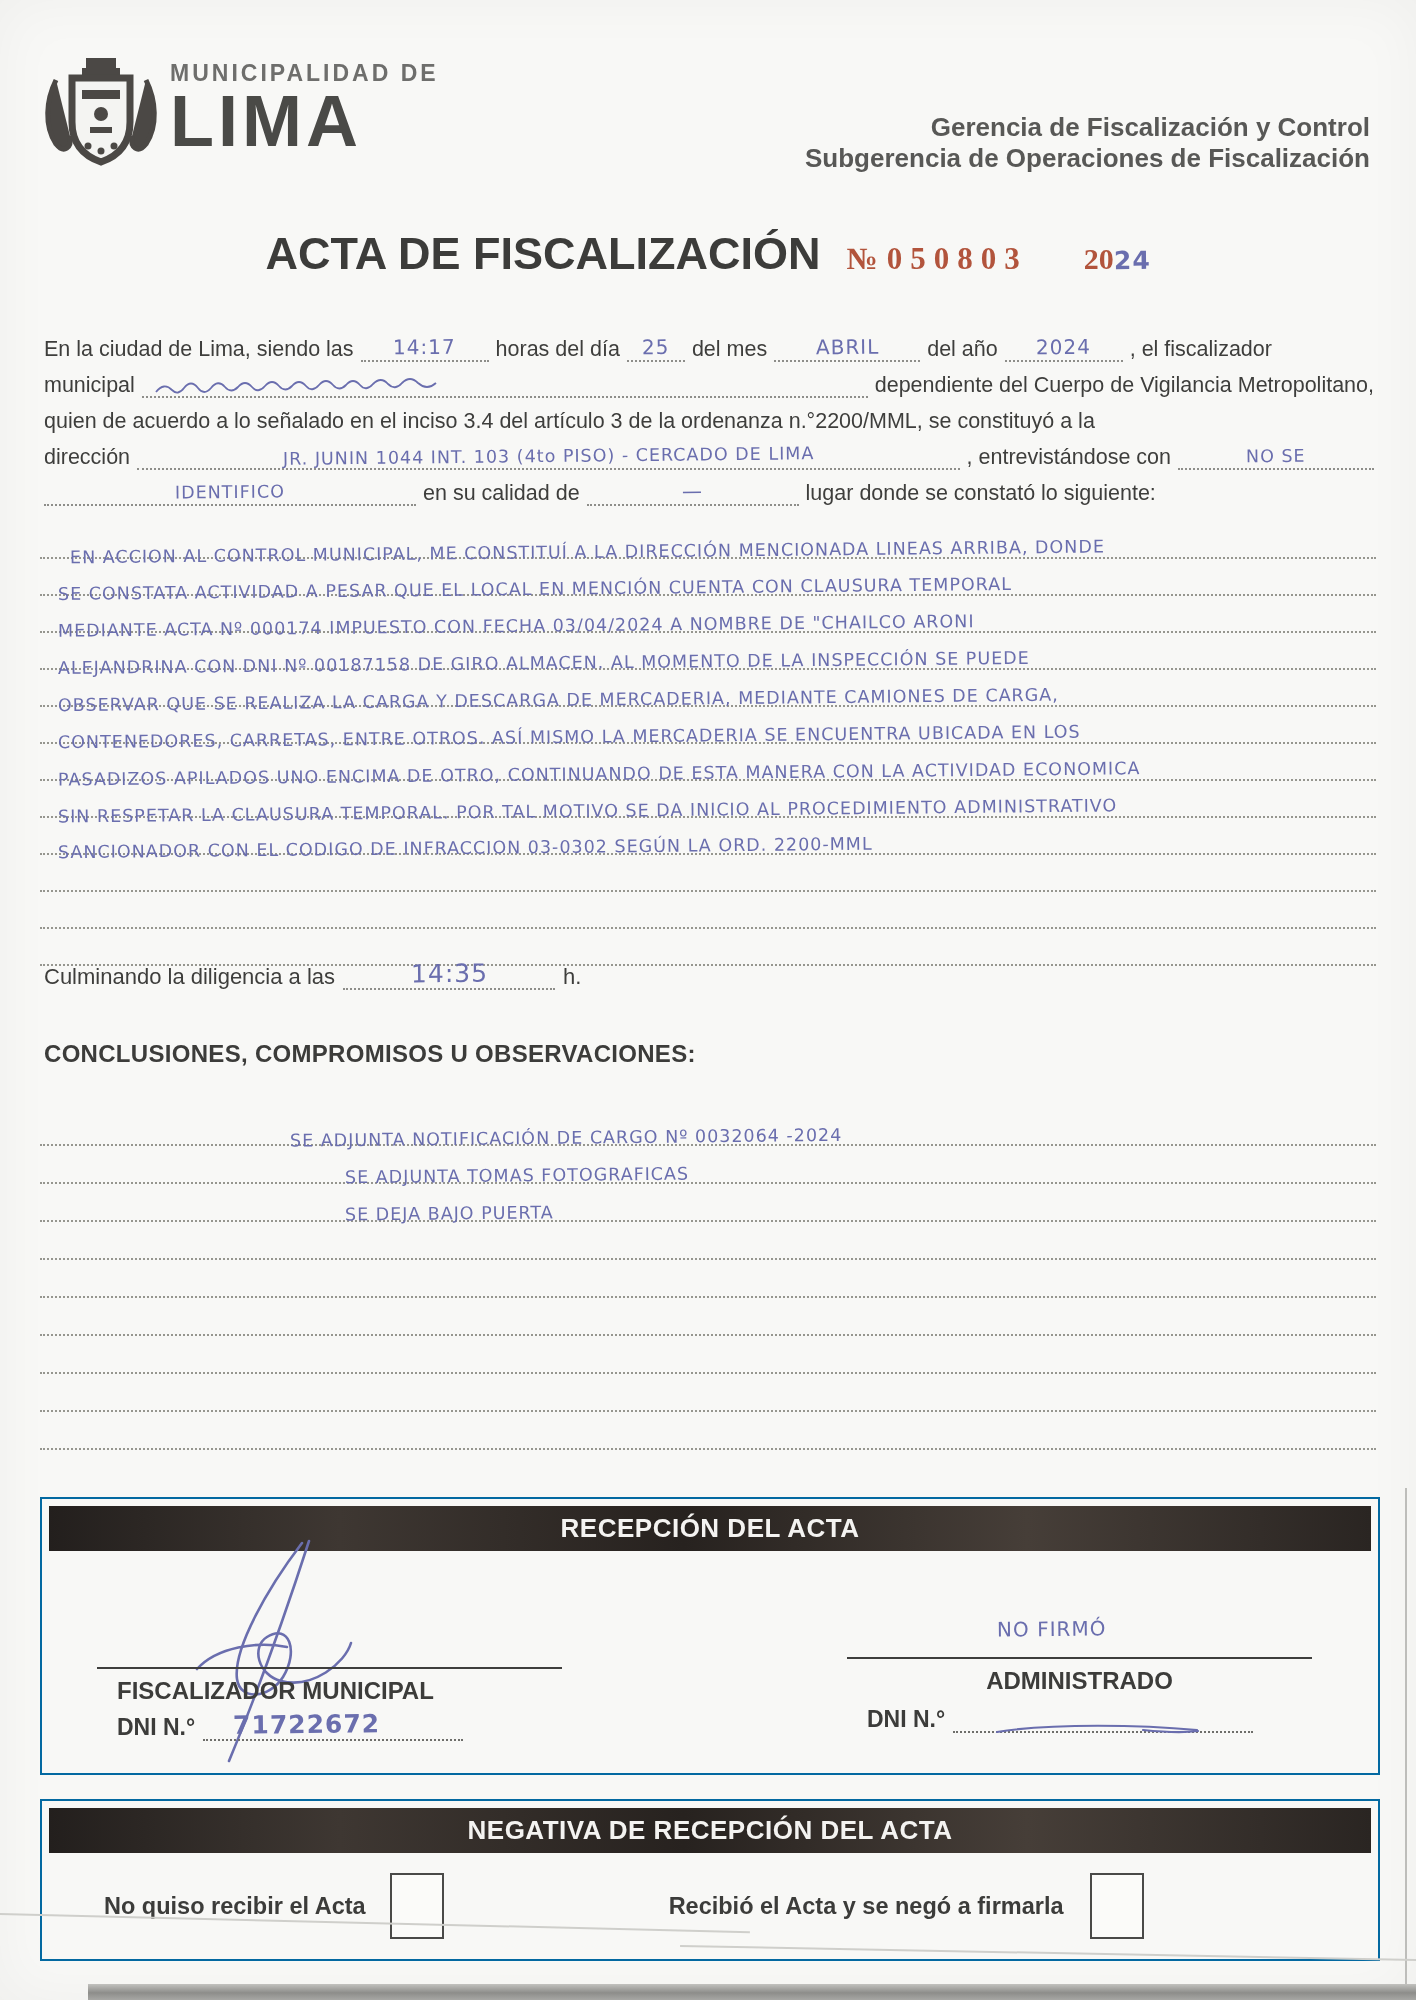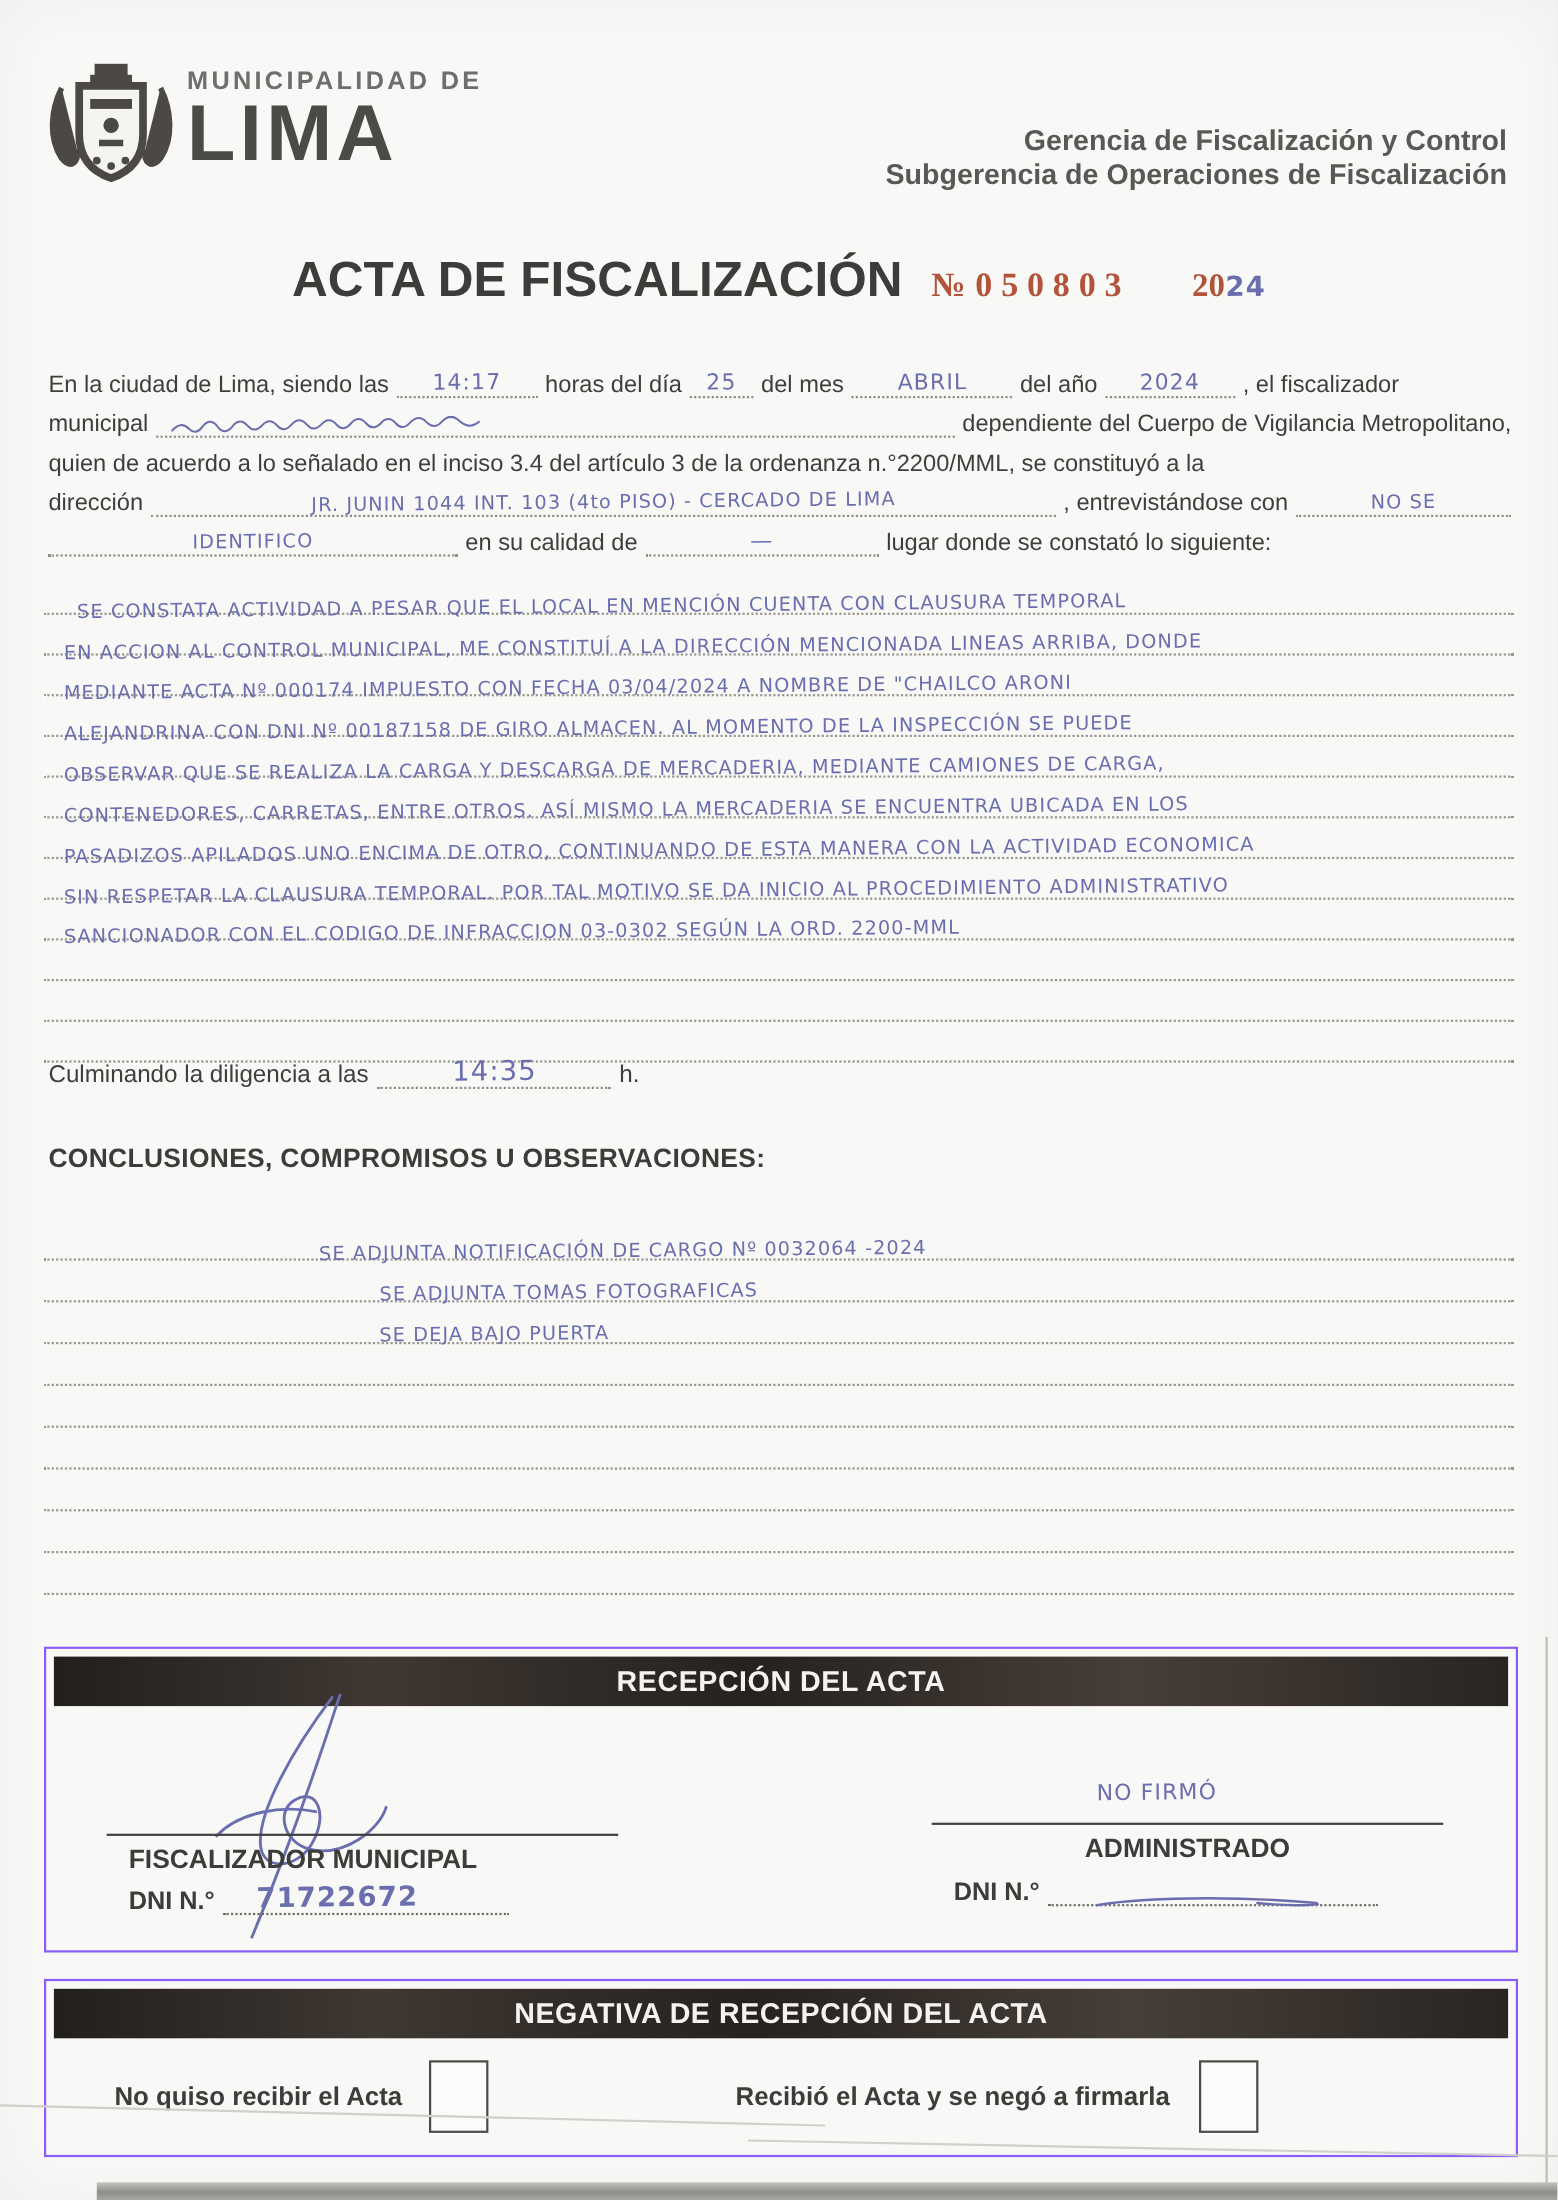--- a/index.html
+++ b/index.html
@@ -50,21 +50,21 @@
   .rules-concl .rule:nth-child(1) .hand{padding-left:250px;}
   .rules-concl .rule:nth-child(2) .hand{padding-left:305px;}
   .rules-concl .rule:nth-child(3) .hand{padding-left:305px;}
 
   
   .closing{position:absolute;top:952px;left:44px;display:flex;align-items:flex-end;gap:8px;
            color:#3e3e3c;font-size:22px;height:38px;}
   .concl-h{position:absolute;top:1040px;left:44px;color:#3c3c3a;font-size:24px;font-weight:700;letter-spacing:.3px;}
 
   
-  .secbox{position:absolute;left:40px;width:1336px;border:2px solid #8b5cf6;background:transparent;}
+  .secbox{position:absolute;left:40px;width:1336px;border:2px solid #0369a1;background:transparent;}
   .sec-reception{top:1497px;height:274px;}
   .sec-negative{top:1799px;height:158px;}
   .barhead{margin:7px;height:45px;display:flex;align-items:center;justify-content:center;
            background:linear-gradient(90deg,#231f1d 0%,#3e3732 22%,#27221f 48%,#463e38 74%,#2a2522 100%);}
   .barhead span{color:#f4f3f1;font-size:26px;font-weight:700;letter-spacing:.5px;}
 
   .sigline{position:absolute;border-top:2.5px solid #3f3f3d;}
   .line-left{left:55px;top:168px;width:465px;}
   .line-right{left:805px;top:158px;width:465px;}
   .role{position:absolute;font-size:24px;font-weight:700;color:#3c3c3a;}
@@ -167,24 +167,24 @@
     <div class="pline">
       <span class="blank w380"><span class="hand hand-sm">IDENTIFICO</span></span>
       <span>en su calidad de</span>
       <span class="blank w215"><span class="hand hand-md">—</span></span>
       <span>lugar donde se constató lo siguiente:</span>
     </div>
   </div>
 
   <div class="rules rules-body">
     <div class="rule">
+        <span class="hand hand-sm">EN ACCION AL CONTROL MUNICIPAL, ME CONSTITUÍ A LA DIRECCIÓN MENCIONADA LINEAS ARRIBA, DONDE</span>
+      </div>
+    <div class="rule">
         <span class="hand hand-sm">SE CONSTATA ACTIVIDAD A PESAR QUE EL LOCAL EN MENCIÓN CUENTA CON CLAUSURA TEMPORAL</span>
-      </div>
-    <div class="rule">
-        <span class="hand hand-sm">EN ACCION AL CONTROL MUNICIPAL, ME CONSTITUÍ A LA DIRECCIÓN MENCIONADA LINEAS ARRIBA, DONDE</span>
       </div>
     <div class="rule">
         <span class="hand hand-sm">MEDIANTE ACTA Nº 000174 IMPUESTO CON FECHA 03/04/2024 A NOMBRE DE "CHAILCO ARONI</span>
       </div>
     <div class="rule">
         <span class="hand hand-sm">ALEJANDRINA CON DNI Nº 00187158 DE GIRO ALMACEN. AL MOMENTO DE LA INSPECCIÓN SE PUEDE</span>
       </div>
     <div class="rule">
         <span class="hand hand-sm">OBSERVAR QUE SE REALIZA LA CARGA Y DESCARGA DE MERCADERIA, MEDIANTE CAMIONES DE CARGA,</span>
       </div>

